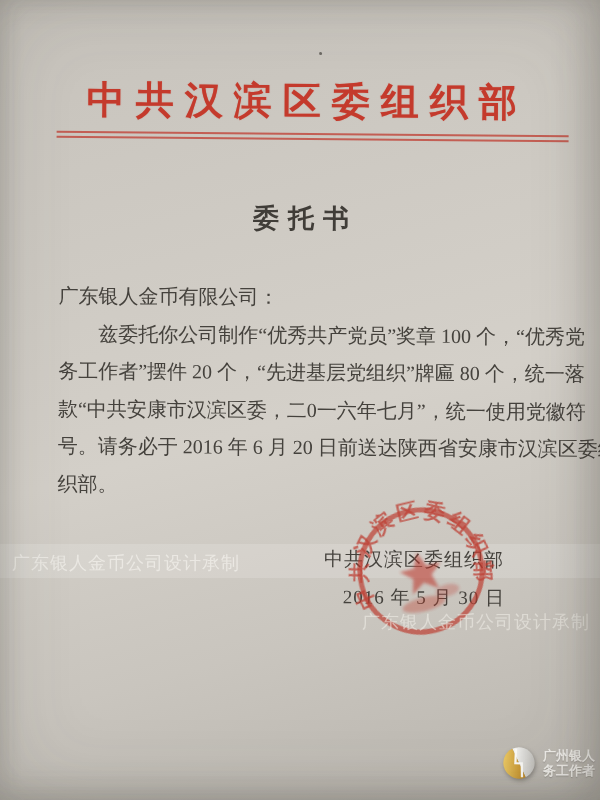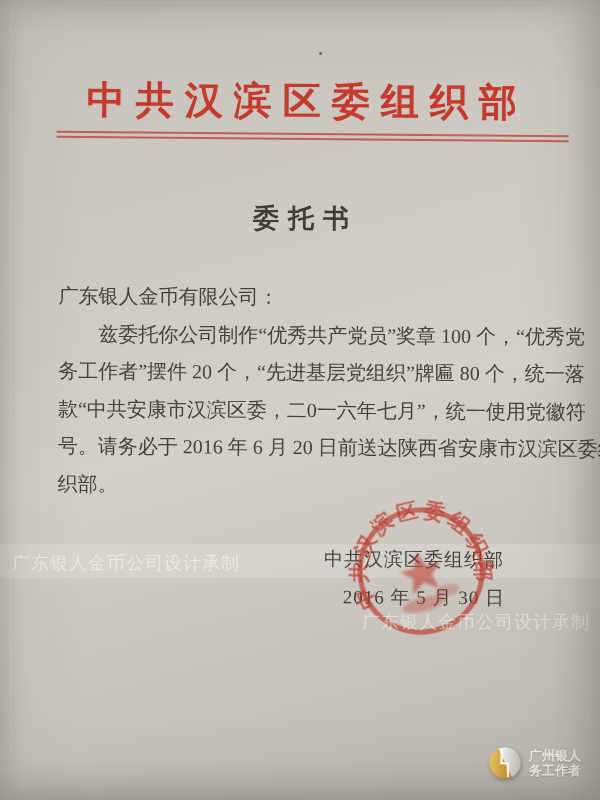--- a/index.html
+++ b/index.html
@@ -24,21 +24,21 @@
   .body-line{white-space:nowrap;}
   .indent{text-indent:2em;}
   .signature{position:absolute;top:546px;left:325px;font-size:19px;color:#45423d;letter-spacing:1px;}
   .sig-date{position:absolute;top:584px;left:344px;font-size:19px;color:#45423d;letter-spacing:1px;}
   .seal{position:absolute;left:346px;top:496px;width:150px;height:150px;
     transform:rotate(-14deg);opacity:.92;filter:blur(.4px);}
   .watermark{position:absolute;font-family:"Liberation Sans",sans-serif;font-weight:normal;
     font-size:18px;letter-spacing:1px;white-space:nowrap;}
   .wm-left{left:12px;top:551px;color:rgba(249,247,242,.60);}
   .wm-right{left:362px;top:610px;color:rgba(242,240,234,.55);}
-  .logo{position:absolute;left:486px;top:744px;display:flex;align-items:center;gap:5px;}
+  .logo{position:absolute;left:500px;top:744px;display:flex;align-items:center;gap:5px;}
   .logo-icon{width:38px;height:38px;filter:drop-shadow(1px 2px 2px rgba(40,38,34,.35));}
   .logo-text{font-family:"Liberation Sans",sans-serif;font-weight:bold;font-size:13px;
     line-height:15px;color:#efede9;text-shadow:0 1px 1px rgba(60,56,50,.25);}
   .speck{position:absolute;left:317px;top:52px;width:3px;height:3px;border-radius:50%;
     background:#55524d;opacity:.8;}
   .vignette{position:absolute;inset:0;pointer-events:none;
     box-shadow:inset 0 0 85px rgba(58,54,48,.16),
                inset -20px 0 32px rgba(58,54,48,.13),
                inset 0 -14px 28px rgba(58,54,48,.10),
                inset 8px 0 18px rgba(58,54,48,.06);}

